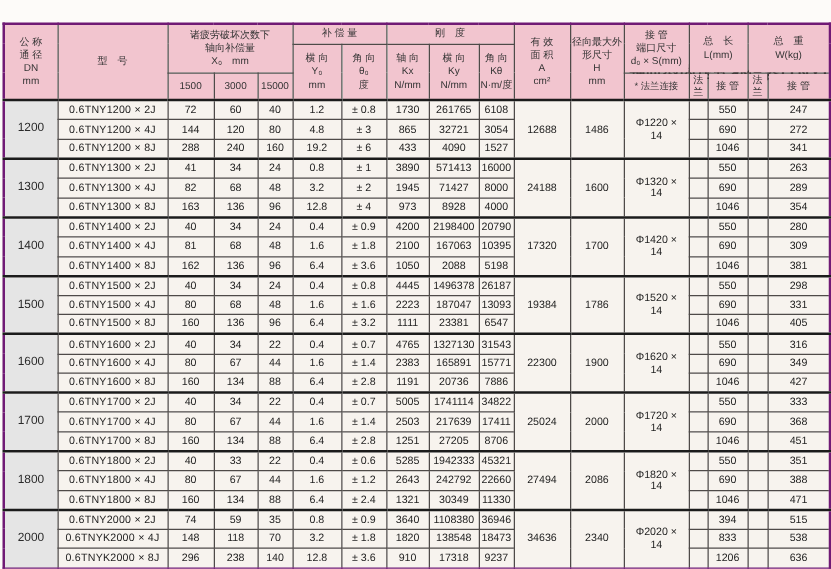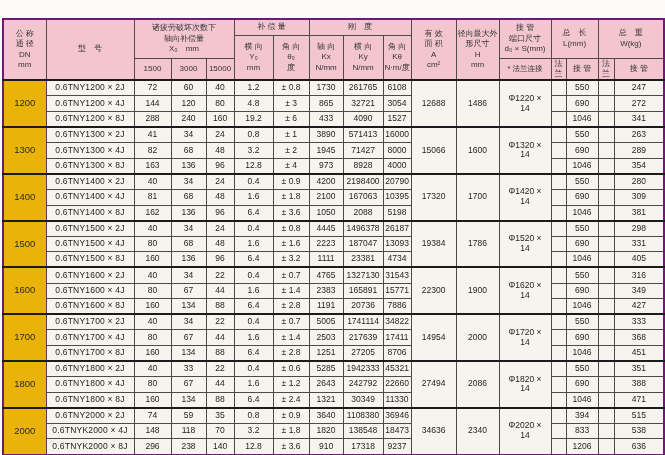--- a/index.html
+++ b/index.html
@@ -53,21 +53,21 @@
   thead tr.h3 th { border-bottom: 2px solid #1b1b1b; }
   tbody tr { height: 15.6px; }
   tbody td {
     background: #f7f3ee;
     font-size: 8.5px;
     color: #1e1e1e;
     line-height: 1.15;
     white-space: pre-line;
   }
   tbody td.dn {
-    background: #eab308;
+    background: #e5e5e5;
     font-size: 9.5px;
     color: #2a2a2a;
   }
   tbody tr.gf td { border-top: 2px solid #1b1b1b; }
   td.model { font-size: 8.5px; letter-spacing: 0.2px; }
   th.small { font-size: 7.5px; margin-top: 44px; }
 </style>
 </head>
 <body>
 
@@ -205,21 +205,21 @@
           <td rowspan="3" class="dn">1300</td>
           <td class="model">0.6TNY1300 × 2J</td>
           <td>41</td>
           <td>34</td>
           <td>24</td>
           <td>0.8</td>
           <td>± 1</td>
           <td>3890</td>
           <td>571413</td>
           <td>16000</td>
-          <td rowspan="3">15066</td>
+          <td rowspan="3">24188</td>
           <td rowspan="3">1600</td>
           <td rowspan="3">Φ1320 ×
 14</td>
           <td></td>
           <td>550</td>
           <td></td>
           <td>263</td>
         </tr>
         <tr>
           <td class="model">0.6TNY1300 × 4J</td>
@@ -338,21 +338,21 @@
         </tr>
         <tr>
           <td class="model">0.6TNY1500 × 8J</td>
           <td>160</td>
           <td>136</td>
           <td>96</td>
           <td>6.4</td>
           <td>± 3.2</td>
           <td>1111</td>
           <td>23381</td>
-          <td>4734</td>
+          <td>6547</td>
           <td></td>
           <td>1046</td>
           <td></td>
           <td>405</td>
         </tr>
         <tr class="gf">
           <td rowspan="3" class="dn">1600</td>
           <td class="model">0.6TNY1600 × 2J</td>
           <td>40</td>
           <td>34</td>
@@ -405,21 +405,21 @@
           <td rowspan="3" class="dn">1700</td>
           <td class="model">0.6TNY1700 × 2J</td>
           <td>40</td>
           <td>34</td>
           <td>22</td>
           <td>0.4</td>
           <td>± 0.7</td>
           <td>5005</td>
           <td>1741114</td>
           <td>34822</td>
-          <td rowspan="3">14954</td>
+          <td rowspan="3">25024</td>
           <td rowspan="3">2000</td>
           <td rowspan="3">Φ1720 ×
 14</td>
           <td></td>
           <td>550</td>
           <td></td>
           <td>333</td>
         </tr>
         <tr>
           <td class="model">0.6TNY1700 × 4J</td>

